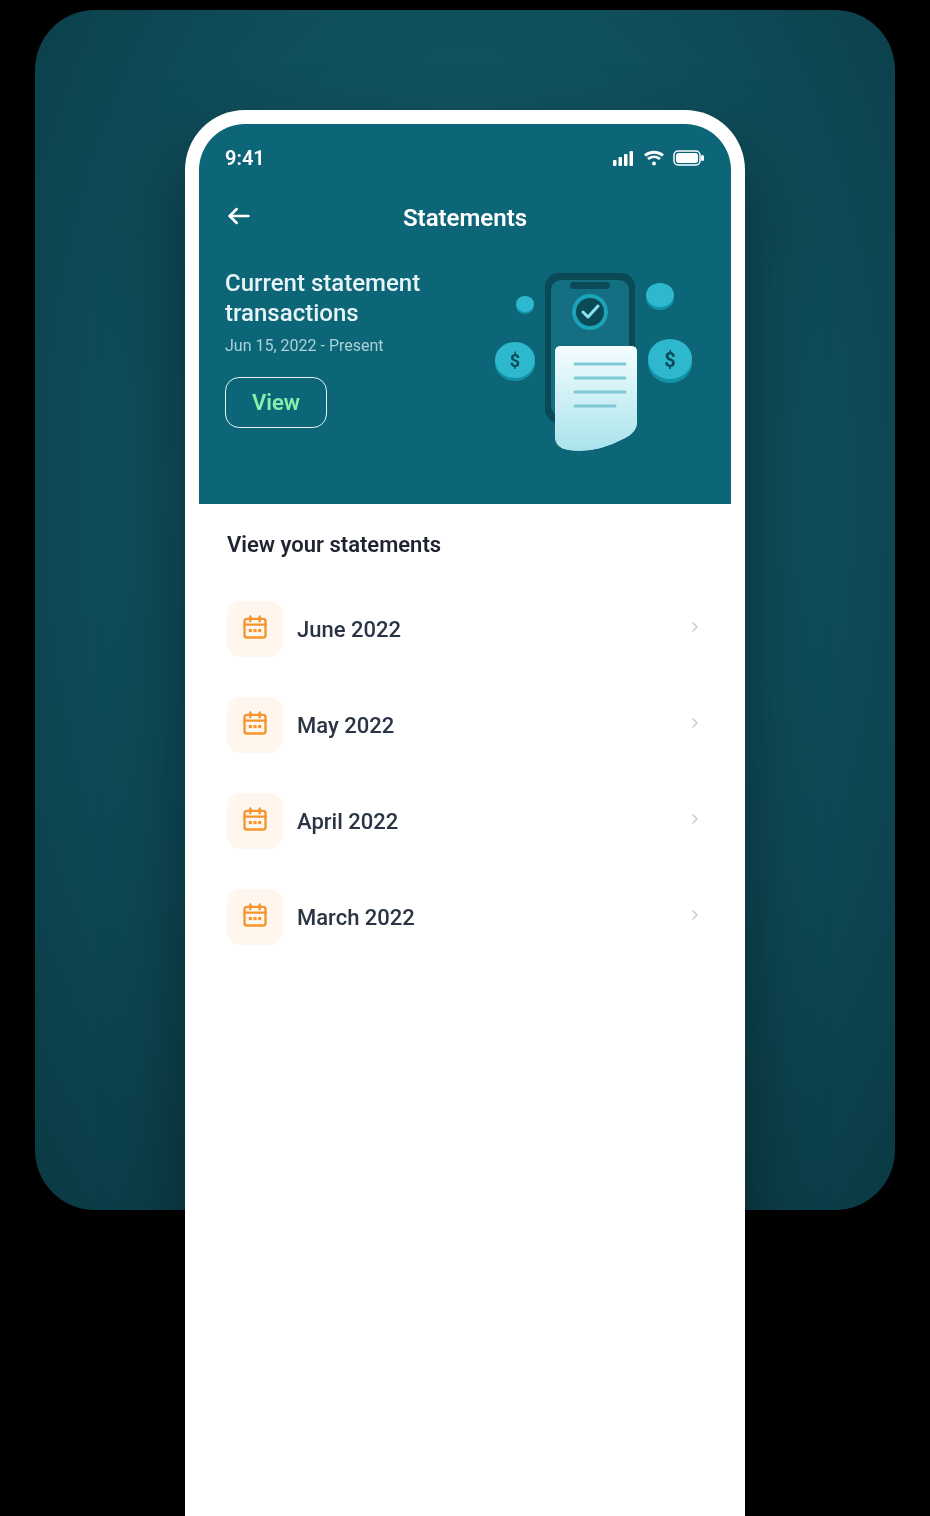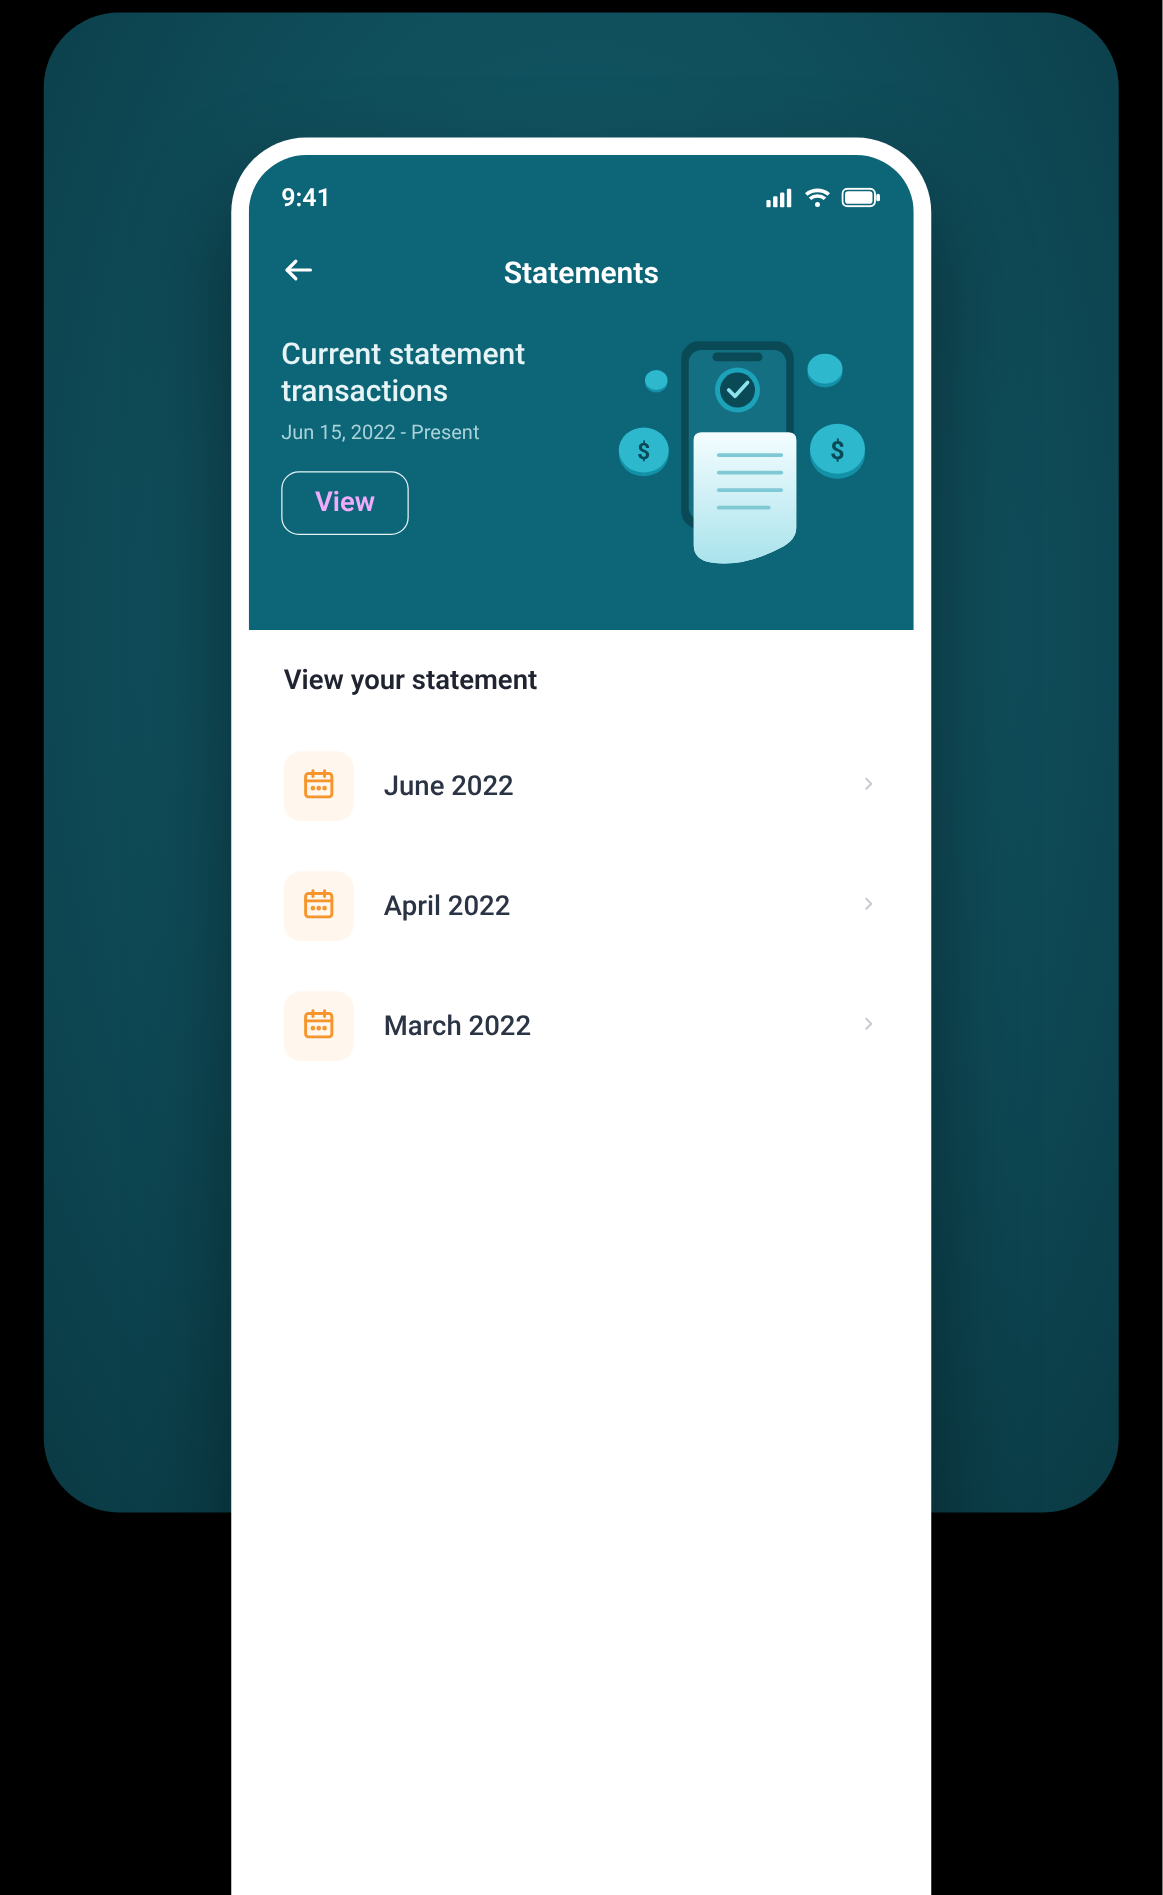--- a/index.html
+++ b/index.html
@@ -25,27 +25,27 @@
     .status-icons { display: flex; gap: 8px; align-items: center; }
     .nav-row { display: flex; align-items: center; margin-top: 32px; }
     .back-icon { width: 28px; height: 28px; }
     .page-title { flex: 1; text-align: center; font-size: 24px; font-weight: 600; margin-left: -28px; }
     .current-section { margin-top: 34px; display: flex; gap: 24px; }
     .current-left { flex: 1; }
     .current-title { color: #e6f4f6; font-size: 24px; font-weight: 500; line-height: 1.25; }
     .current-range { color: #a9d2d9; font-size: 16px; margin-top: 8px; }
     .view-btn {
       margin-top: 22px; display: inline-flex; align-items: center; justify-content: center;
-      border: 1.5px solid #e6f4f6; color: #f0abfc; background: transparent;
+      border: 1.5px solid #e6f4f6; color: #86efac; background: transparent;
       font-size: 22px; font-weight: 600; padding: 12px 26px; border-radius: 14px; cursor: pointer;
     }
     .illus { width: 230px; height: 190px; flex: none; position: relative; }
     .content { padding: 28px 28px 10px; background: #fff; }
     .section-title { color: #1f2430; font-size: 22px; font-weight: 600; margin-bottom: 24px; }
-    .stmt-row { display: flex; align-items: center; gap: 24px; padding: 20px 0; cursor: pointer; }
+    .stmt-row { display: flex; align-items: center; gap: 14px; padding: 20px 0; cursor: pointer; }
     .icon-box {
       width: 56px; height: 56px; border-radius: 14px; background: #fff6ee;
       display: flex; align-items: center; justify-content: center; flex: none;
     }
     .cal-svg { width: 28px; height: 28px; }
     .stmt-label { flex: 1; color: #2b3445; font-size: 22px; font-weight: 500; }
     .chev { width: 16px; height: 16px; flex: none; }
   </style>
 </head>
 <body>
@@ -128,21 +128,21 @@
                 <ellipse cx="185" cy="27" rx="14" ry="12" fill="#2db8cd"></ellipse>
               <ellipse cx="195" cy="95" rx="22" ry="20" fill="#1391a6"></ellipse>
                 <ellipse cx="195" cy="91" rx="22" ry="20" fill="#2db8cd"></ellipse>
                 <text x="195" y="99" text-anchor="middle" font-size="20" fill="#0a4a57" font-weight="700">$</text>
             </svg>
           </div>
         </div>
       </div>
 
       <div class="content">
-        <div class="section-title">View your statement</div>
+        <div class="section-title">View your statements</div>
         <div id="stmt-list">
             <div class="stmt-row">
     <div class="icon-box">
       <span><svg class="cal-svg" viewBox="0 0 24 24" fill="none" stroke="#f5952c" stroke-width="2" stroke-linecap="round" stroke-linejoin="round">
                     <rect x="3" y="5" width="18" height="16" rx="2"></rect>
                     <line x1="3" y1="10" x2="21" y2="10"></line>
                     <line x1="8" y1="3" x2="8" y2="7"></line>
                     <line x1="16" y1="3" x2="16" y2="7"></line>
                     <circle cx="8" cy="15" r="0.6" fill="#f5952c"></circle>
                     <circle cx="12" cy="15" r="0.6" fill="#f5952c"></circle>
@@ -159,20 +159,37 @@
       <span><svg class="cal-svg" viewBox="0 0 24 24" fill="none" stroke="#f5952c" stroke-width="2" stroke-linecap="round" stroke-linejoin="round">
                     <rect x="3" y="5" width="18" height="16" rx="2"></rect>
                     <line x1="3" y1="10" x2="21" y2="10"></line>
                     <line x1="8" y1="3" x2="8" y2="7"></line>
                     <line x1="16" y1="3" x2="16" y2="7"></line>
                     <circle cx="8" cy="15" r="0.6" fill="#f5952c"></circle>
                     <circle cx="12" cy="15" r="0.6" fill="#f5952c"></circle>
                     <circle cx="16" cy="15" r="0.6" fill="#f5952c"></circle>
                   </svg></span>
     </div>
+    <div class="stmt-label">May 2022</div>
+    <span><svg class="chev" viewBox="0 0 24 24" fill="none" stroke="#c6cbd4" stroke-width="2.5" stroke-linecap="round" stroke-linejoin="round">
+                  <polyline points="9 6 15 12 9 18"></polyline>
+                </svg></span>
+  </div>
+            <div class="stmt-row">
+    <div class="icon-box">
+      <span><svg class="cal-svg" viewBox="0 0 24 24" fill="none" stroke="#f5952c" stroke-width="2" stroke-linecap="round" stroke-linejoin="round">
+                    <rect x="3" y="5" width="18" height="16" rx="2"></rect>
+                    <line x1="3" y1="10" x2="21" y2="10"></line>
+                    <line x1="8" y1="3" x2="8" y2="7"></line>
+                    <line x1="16" y1="3" x2="16" y2="7"></line>
+                    <circle cx="8" cy="15" r="0.6" fill="#f5952c"></circle>
+                    <circle cx="12" cy="15" r="0.6" fill="#f5952c"></circle>
+                    <circle cx="16" cy="15" r="0.6" fill="#f5952c"></circle>
+                  </svg></span>
+    </div>
     <div class="stmt-label">April 2022</div>
     <span><svg class="chev" viewBox="0 0 24 24" fill="none" stroke="#c6cbd4" stroke-width="2.5" stroke-linecap="round" stroke-linejoin="round">
                   <polyline points="9 6 15 12 9 18"></polyline>
                 </svg></span>
   </div>
             <div class="stmt-row">
     <div class="icon-box">
       <span><svg class="cal-svg" viewBox="0 0 24 24" fill="none" stroke="#f5952c" stroke-width="2" stroke-linecap="round" stroke-linejoin="round">
                     <rect x="3" y="5" width="18" height="16" rx="2"></rect>
                     <line x1="3" y1="10" x2="21" y2="10"></line>

